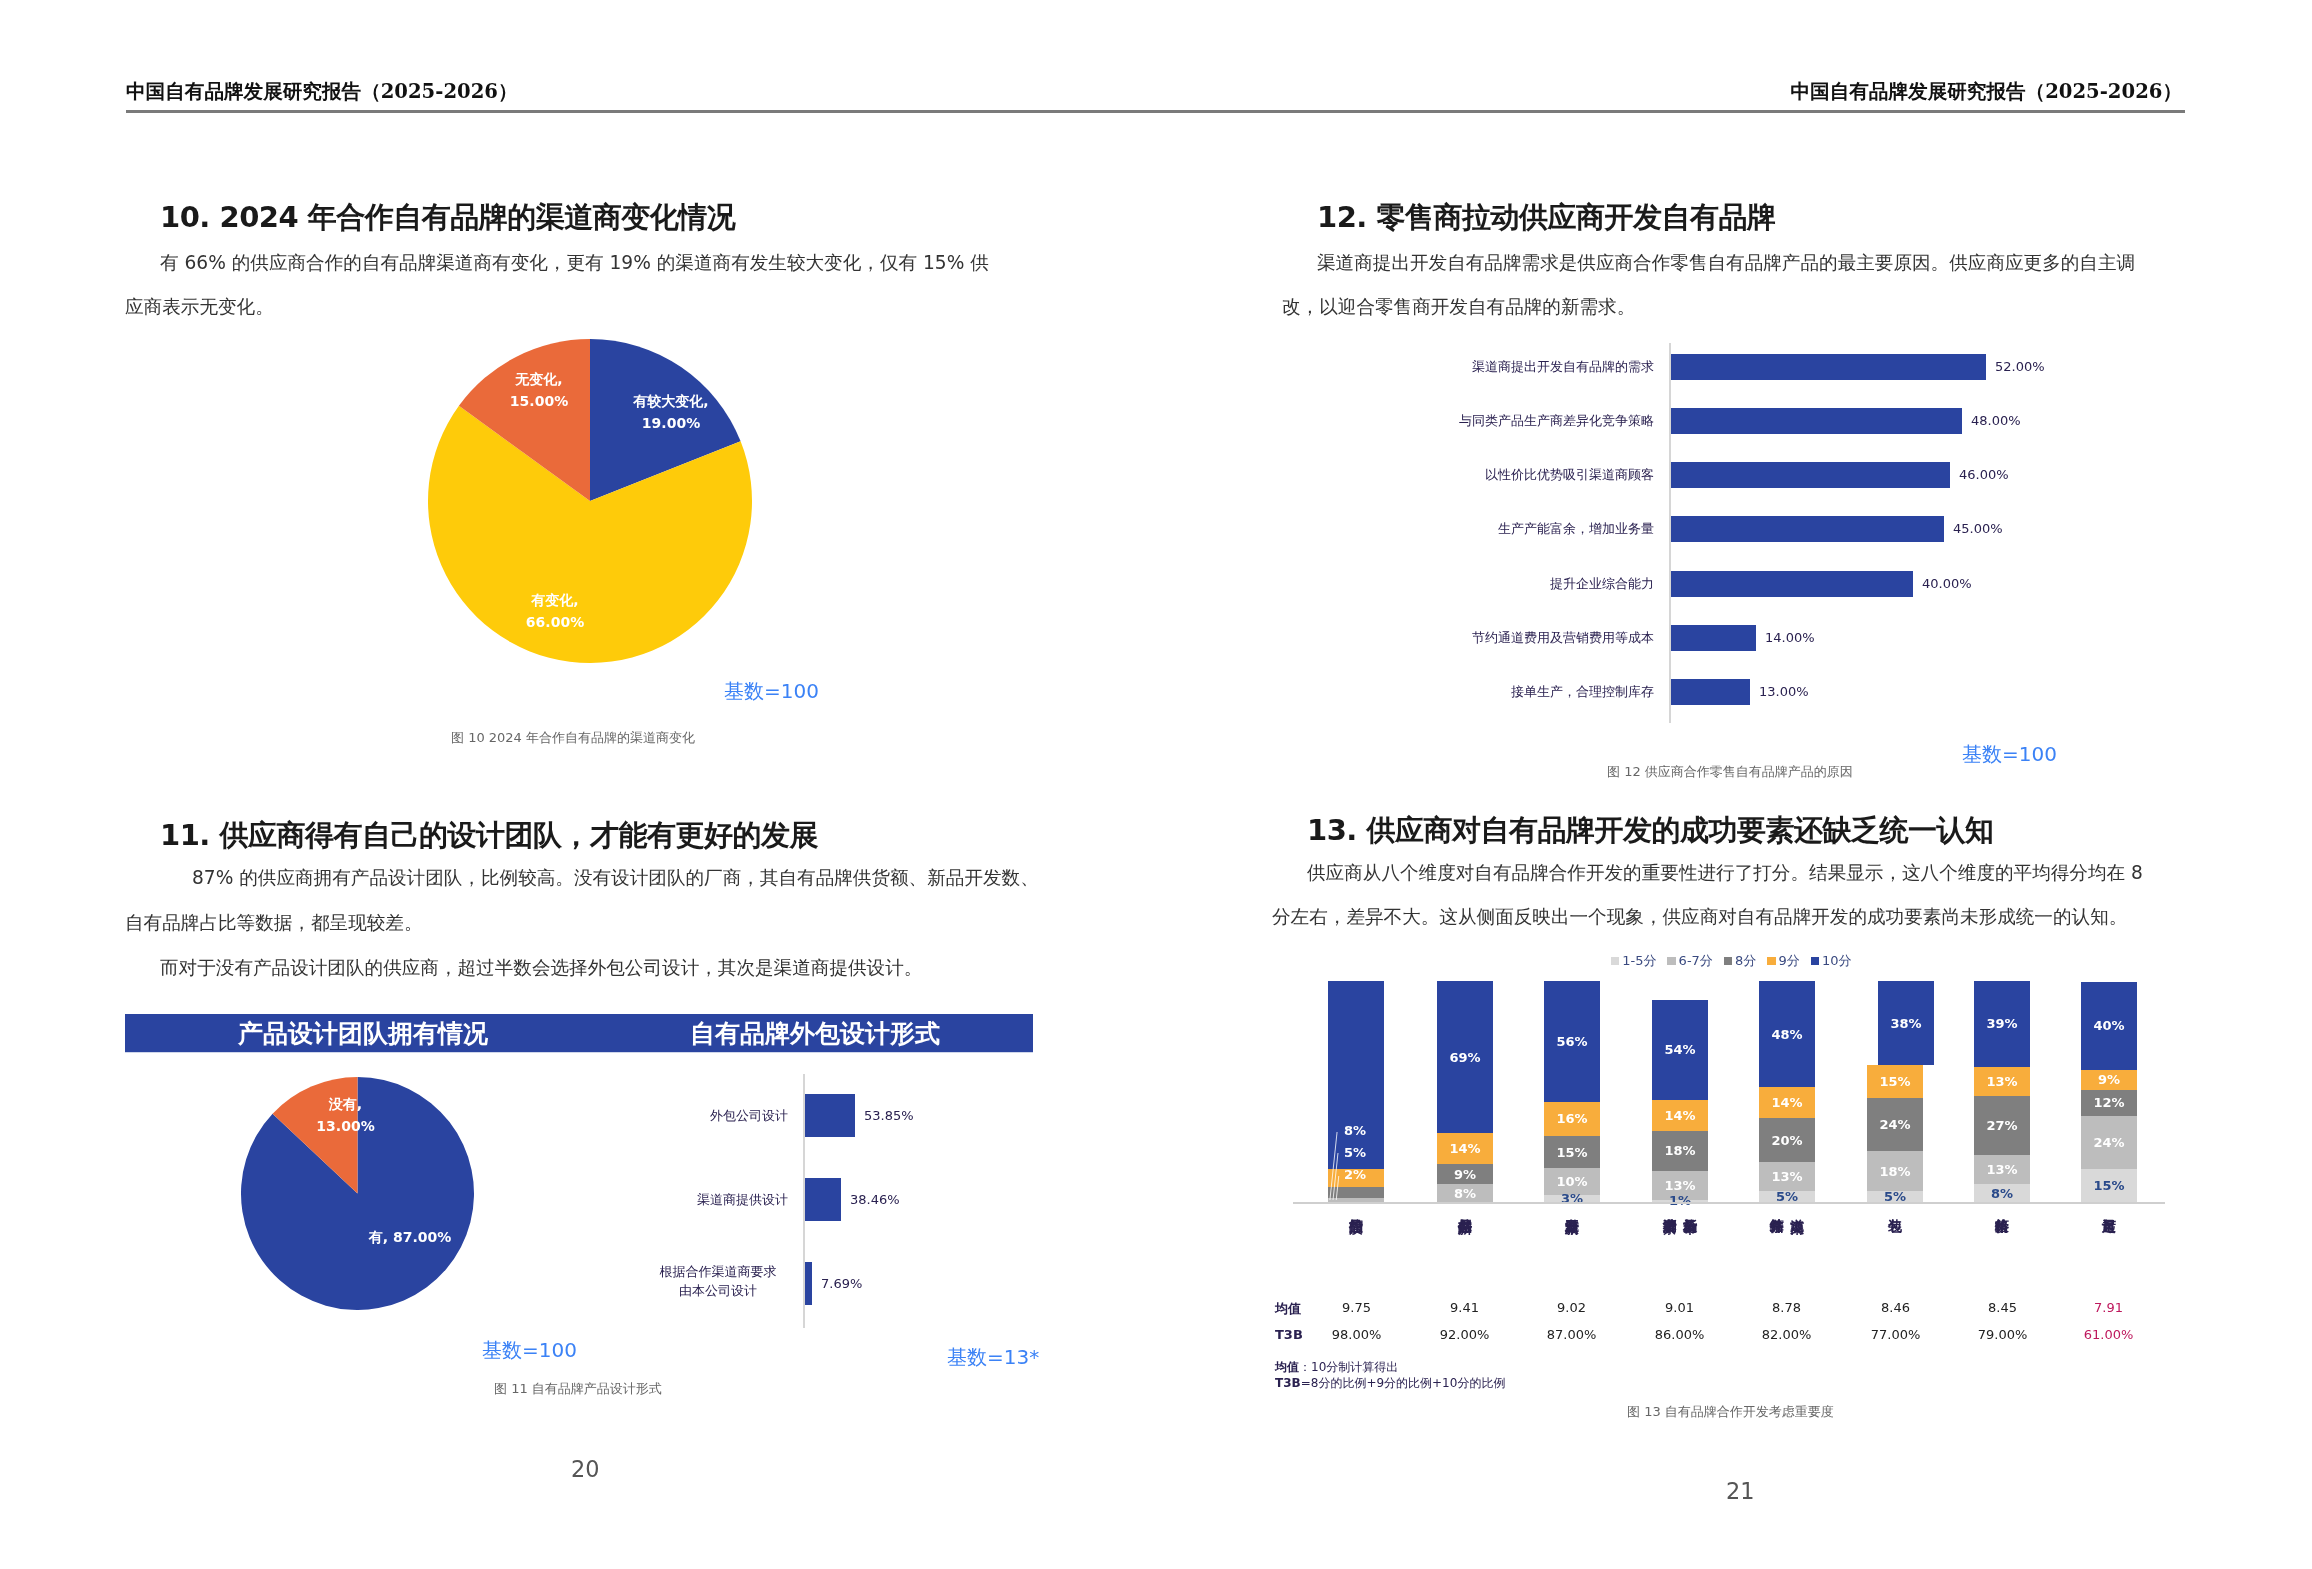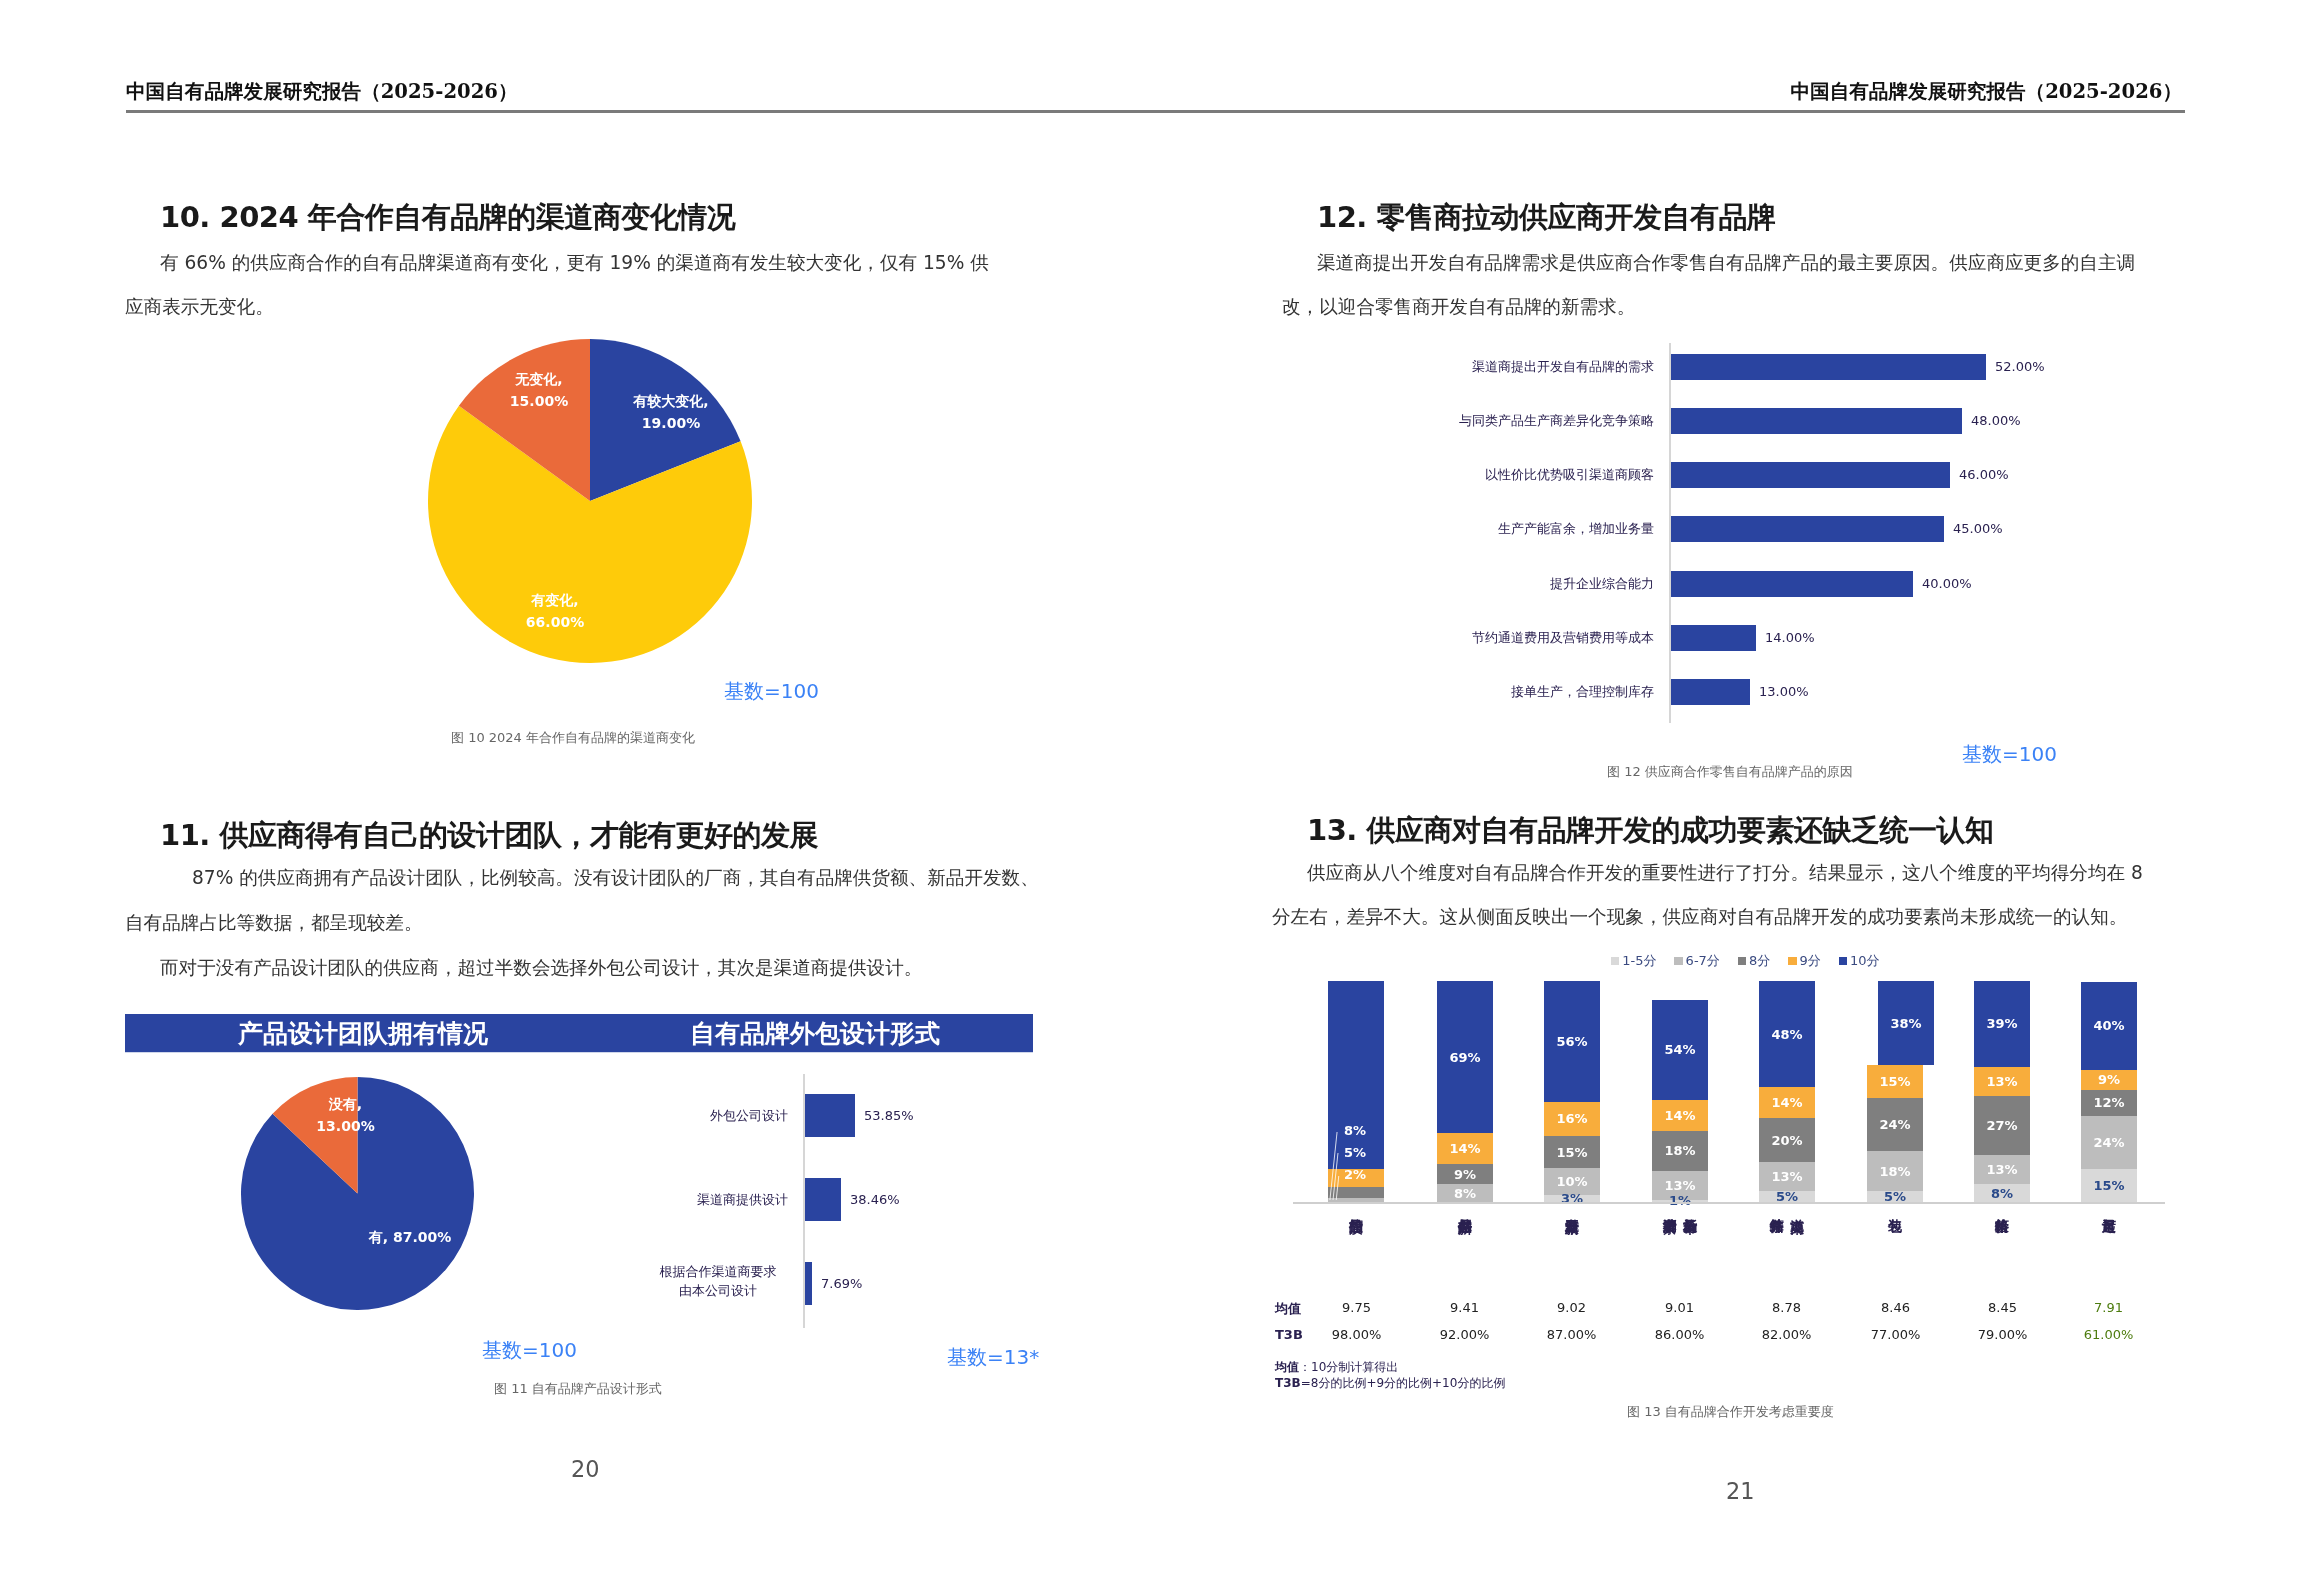--- a/index.html
+++ b/index.html
@@ -13,28 +13,28 @@
   .base-note { position: absolute; font-size: 20px; color: #3b82f6; white-space: nowrap; }
   .page-num { position: absolute; font-size: 22.4px; color: #555; }
   .banner { position: absolute; height: 39px; background: #2a44a0; color: #fff; font-weight: bold; font-size: 25px; text-align: center; line-height: 39px; border-bottom: 1.9px solid #cfd6ea; }
   .pie-label { position: absolute; color: #fff; font-weight: bold; font-size: 14px; text-align: center; line-height: 22.4px; white-space: nowrap; }
   .hbar-cat { position: absolute; right: 0; font-size: 13px; color: #2a2150; text-align: right; white-space: nowrap; line-height: 26px; }
   .hbar { position: absolute; height: 26px; background: #2a44a0; }
   .hbar-val { position: absolute; font-size: 13px; color: #2a2150; line-height: 26px; white-space: nowrap; }
   .vaxis { position: absolute; width: 1.9px; background: #d6d6d6; }
   .stack-col { position: absolute; width: 56px; display: flex; flex-direction: column-reverse; }
   .seg { width: 100%; display: flex; align-items: center; justify-content: center; font-weight: bold; font-size: 13px; color: #fff; overflow: visible; white-space: nowrap; }
-  .legend { position: absolute; display: flex; gap: 18px; font-size: 13px; color: #3a4a80; white-space: nowrap; }
+  .legend { position: absolute; display: flex; gap: 11px; font-size: 13px; color: #3a4a80; white-space: nowrap; }
   .legend-item { display: flex; align-items: center; gap: 2.8px; }
   .legend-swatch { width: 8.4px; height: 8.4px; display: inline-block; }
   .xcat { position: absolute; width: 56px; display: flex; justify-content: center; gap: 3.7px; font-size: 14px; color: #2a2150; font-weight: bold; }
   .xcat span { writing-mode: vertical-rl; text-orientation: upright; line-height: 17px; }
   .stat-label { position: absolute; font-weight: bold; font-size: 13px; color: #2a2150; }
   .stat-val { position: absolute; width: 93px; text-align: center; font-size: 13px; color: #222; }
-  .stat-val.red { color: #4d7c0f; }
+  .stat-val.red { color: #be185d; }
   .footnote { position: absolute; font-size: 12px; color: #2a2150; white-space: nowrap; line-height: 16px; }
   .footnote b { font-weight: bold; }
 </style>
 </head>
 <body>
 
 <div class="running-header" style="left:126px;">中国自有品牌发展研究报告（2025-2026）</div>
 <div class="header-rule" style="left:126px; width:1035px;"></div>
 <div class="running-header" style="right:131px;">中国自有品牌发展研究报告（2025-2026）</div>
 <div class="header-rule" style="left:1161px; width:1024px;"></div>

